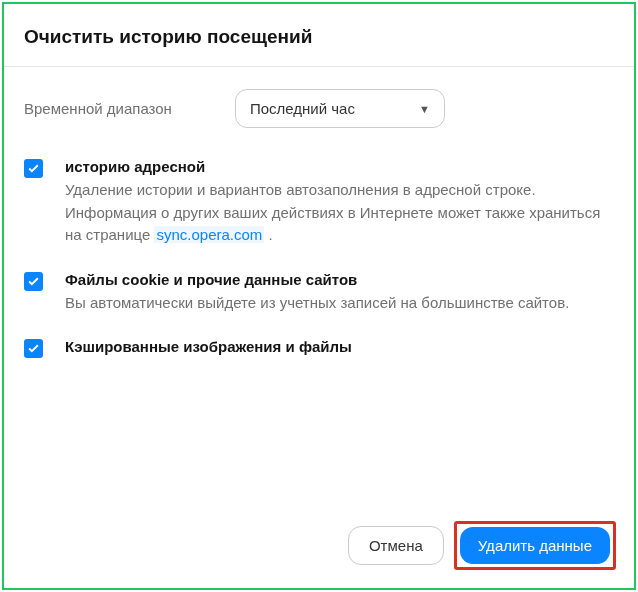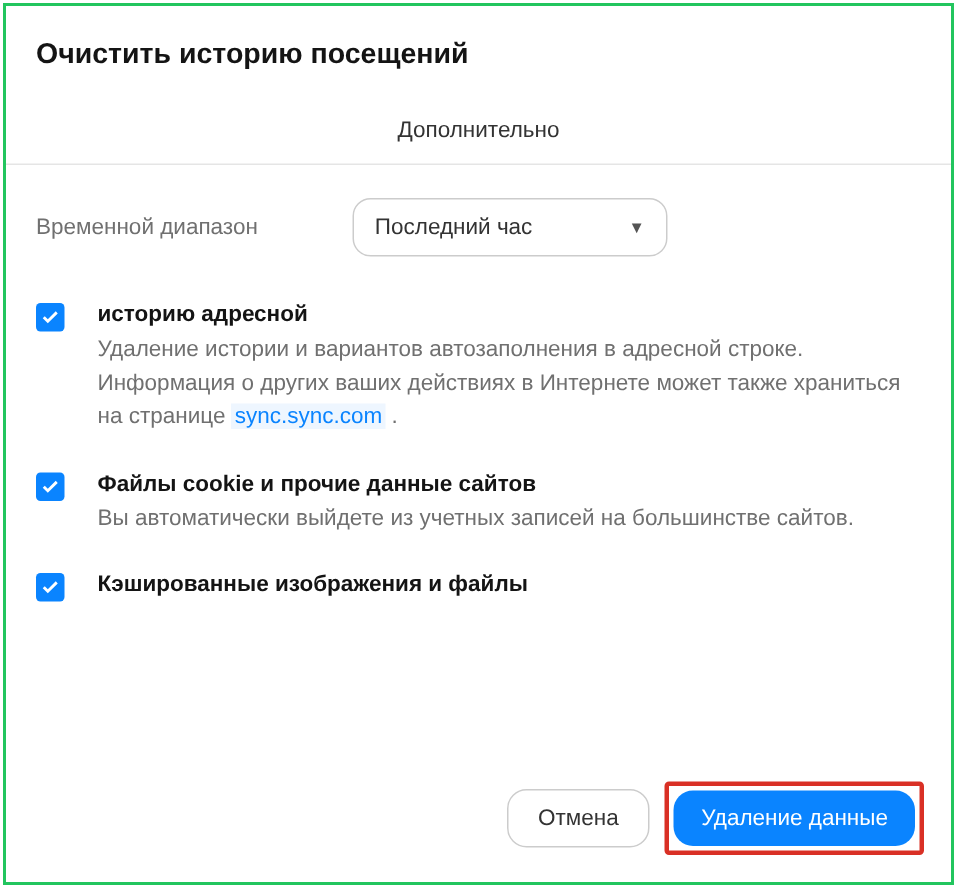--- a/index.html
+++ b/index.html
@@ -150,21 +150,20 @@
   }
 </style>
 </head>
 <body>
 
 <div class="dialog">
 
   <div class="dialog-title">Очистить историю посещений</div>
 
   <div class="tabs">
-    <div class="tab">Дополнительно</div>
   </div>
 
   <div class="content">
 
     <div class="time-row">
       <span class="time-label">Временной диапазон</span>
       <div class="select">
         <span>Последний час</span>
         <span class="caret">▼</span>
       </div>
@@ -172,21 +171,21 @@
 
     <div class="option-row">
       <div class="checkbox">
         <svg viewBox="0 0 24 24">
             <path fill="none" stroke="#fff" stroke-width="3.5" d="M4 12l5 5L20 6"></path>
           </svg>
       </div>
       <div class="option-body">
         <div class="option-title">историю адресной</div>
         <div class="option-desc">
-          <span>Удаление истории и вариантов автозаполнения в адресной строке. Информация о других ваших действиях в Интернете может также храниться на странице </span><span class="link">sync.sync.com</span><span> .</span>
+          <span>Удаление истории и вариантов автозаполнения в адресной строке. Информация о других ваших действиях в Интернете может также храниться на странице </span><span class="link">sync.opera.com</span><span> .</span>
         </div>
       </div>
     </div>
 
     <div class="option-row">
       <div class="checkbox">
         <svg viewBox="0 0 24 24">
             <path fill="none" stroke="#fff" stroke-width="3.5" d="M4 12l5 5L20 6"></path>
           </svg>
       </div>
@@ -205,17 +204,17 @@
       <div class="option-body">
         <div class="option-title">Кэшированные изображения и файлы</div>
       </div>
     </div>
 
   </div>
 
   <div class="footer">
     <button class="btn btn-cancel">Отмена</button>
     <div class="btn-primary-wrap">
-      <button class="btn btn-primary">Удаление данные</button>
+      <button class="btn btn-primary">Удалить данные</button>
     </div>
   </div>
 
 </div>
 
 </body></html>

